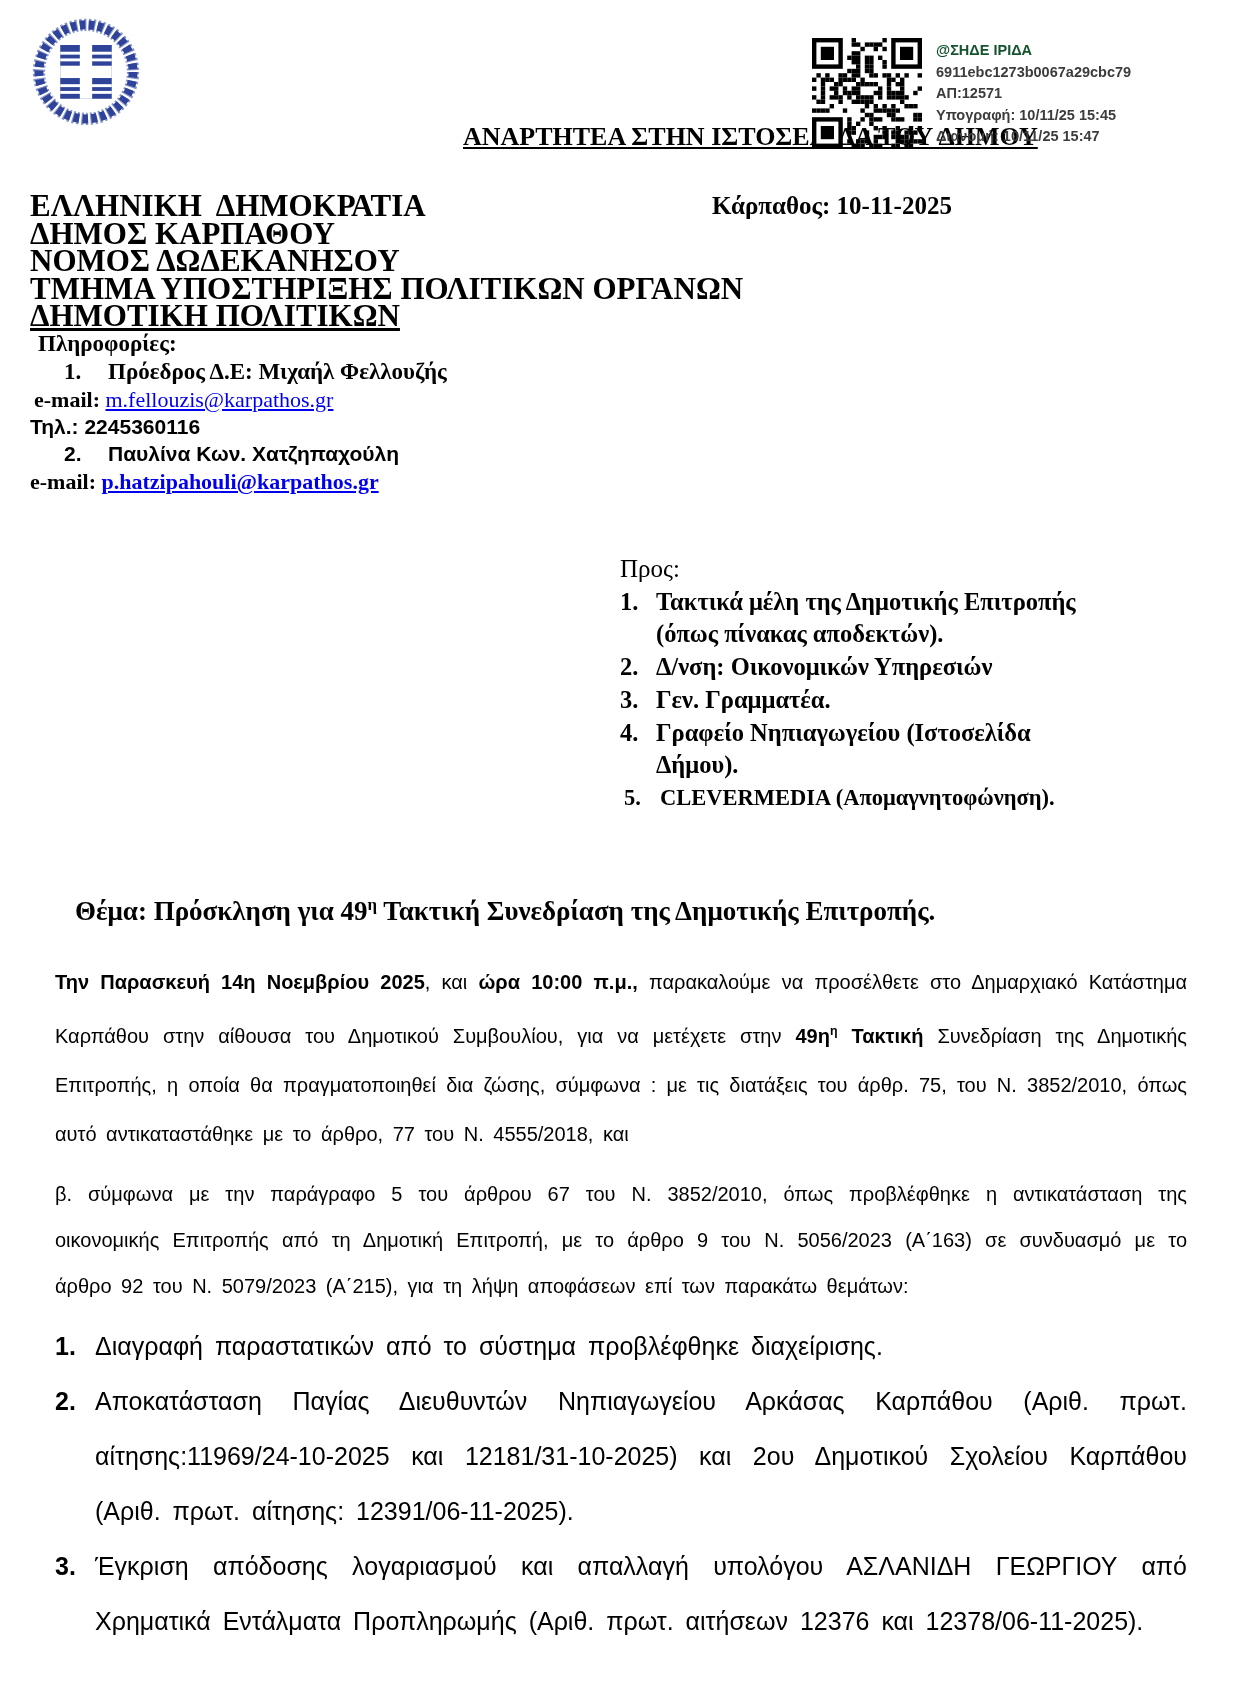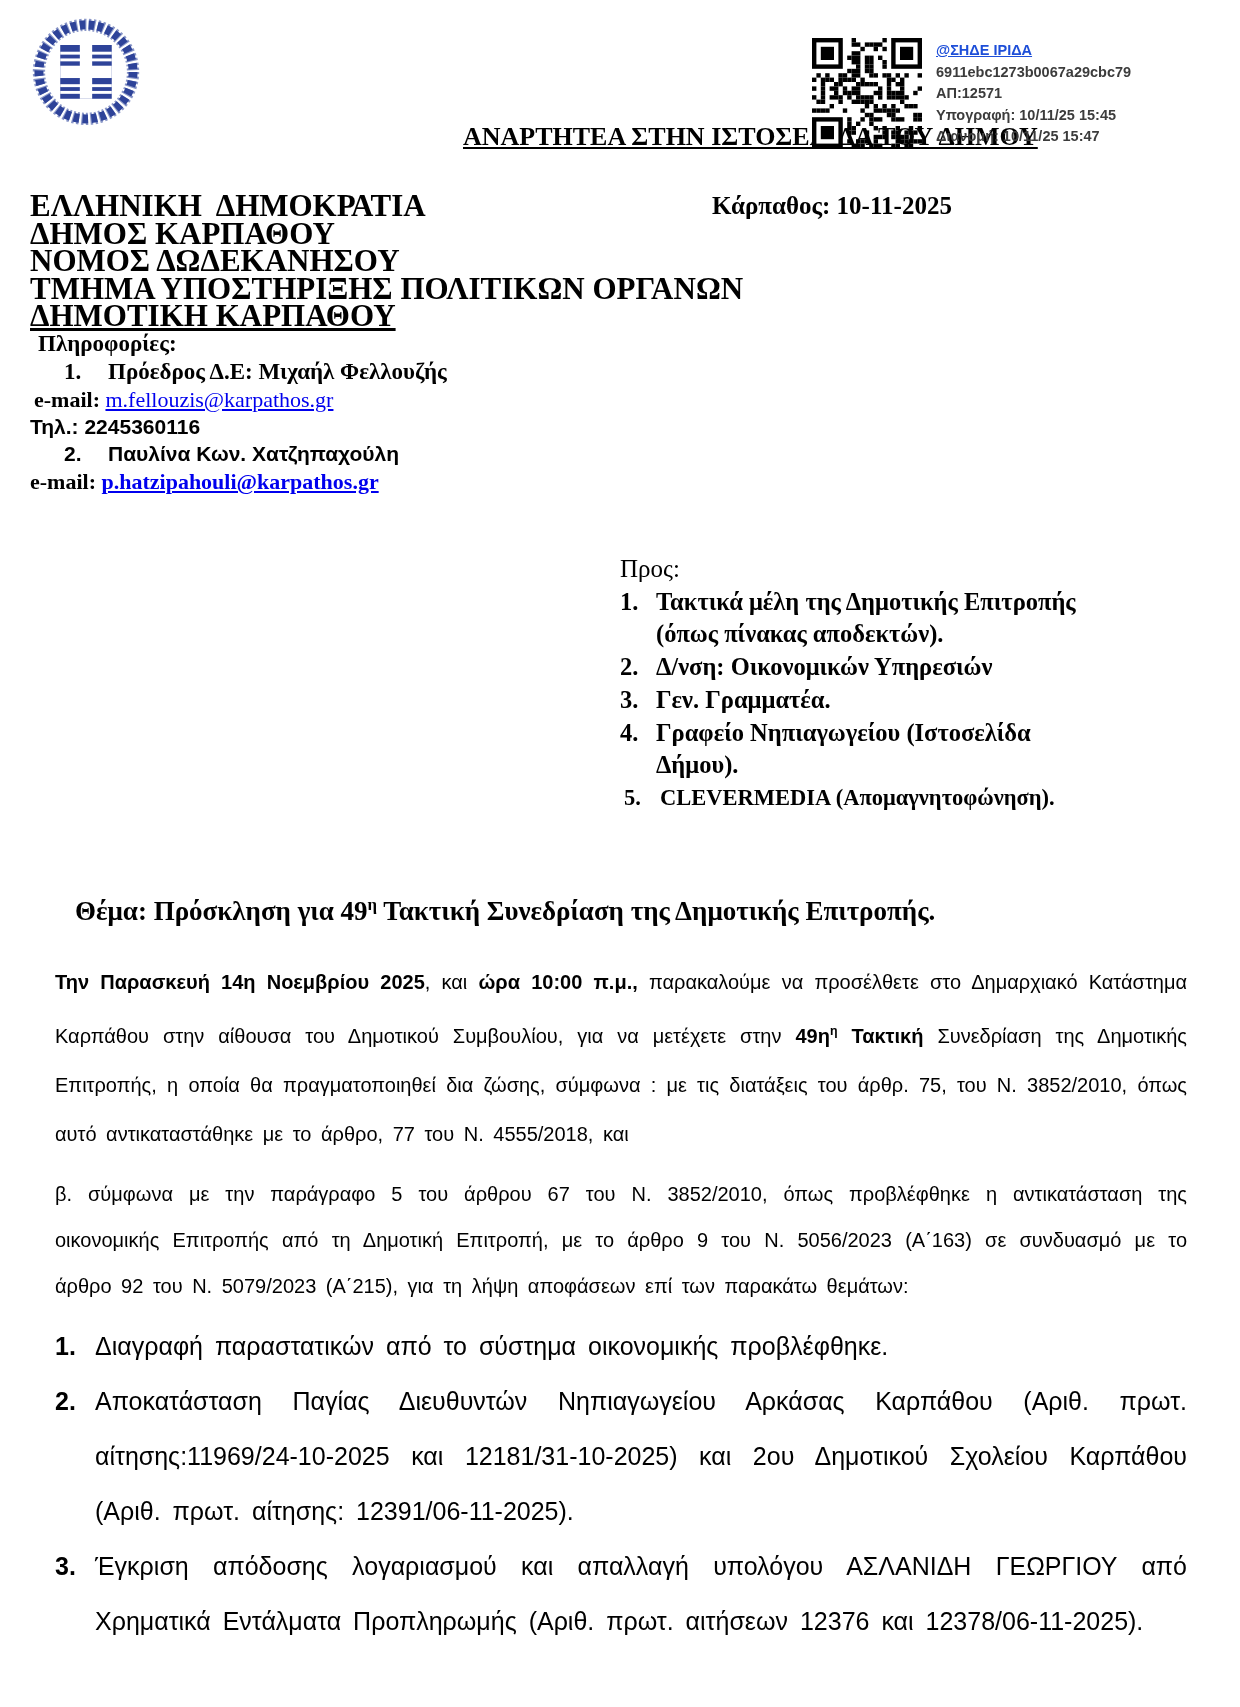--- a/index.html
+++ b/index.html
@@ -10,21 +10,21 @@
   }
   
   .logo{position:absolute;left:30px;top:14px;width:112px;height:118px;}
   .qr{position:absolute;left:812px;top:38px;width:110px;height:110px;}
   .qr svg{width:110px;height:110px;display:block;}
   .stamp-text{
     position:absolute;left:936px;top:40px;width:300px;
     font-family:"Liberation Sans",sans-serif;font-weight:bold;
     font-size:14.5px;line-height:21.5px;color:#3c3c3c;
   }
-  .stamp-text .sys{color:#1d4ed8;text-decoration:underline;}
+  .stamp-text .sys{color:#14532d;}
   .banner{
     position:absolute;left:463px;top:122px;
     font-weight:bold;font-size:26px;text-decoration:underline;
     white-space:nowrap;z-index:1;
   }
   .qr,.stamp-text{z-index:2;}
   
   .letterhead{position:absolute;left:30px;top:192px;width:640px;}
   .gov-line{font-weight:bold;font-size:31px;line-height:27.5px;white-space:pre;}
   .gov-line.u{text-decoration:underline;}
@@ -309,21 +309,21 @@
     <div>Διανομή: 10/11/25 15:47</div>
   </div>
 
   <div class="banner">ΑΝΑΡΤΗΤΕΑ ΣΤΗΝ ΙΣΤΟΣΕΛΙΔΑ ΤΟΥ ΔΗΜΟΥ</div>
 
   <div class="letterhead">
     <div class="gov-line">ΕΛΛΗΝΙΚΗ  ΔΗΜΟΚΡΑΤΙΑ</div>
     <div class="gov-line">ΔΗΜΟΣ ΚΑΡΠΑΘΟΥ</div>
     <div class="gov-line">ΝΟΜΟΣ ΔΩΔΕΚΑΝΗΣΟΥ</div>
     <div class="gov-line">ΤΜΗΜΑ ΥΠΟΣΤΗΡΙΞΗΣ ΠΟΛΙΤΙΚΩΝ ΟΡΓΑΝΩΝ</div>
-    <div class="gov-line u">ΔΗΜΟΤΙΚΗ ΚΑΡΠΑΘΟΥ</div>
+    <div class="gov-line u">ΔΗΜΟΤΙΚΗ ΠΟΛΙΤΙΚΩΝ</div>
     <div class="info-label">Πληροφορίες:</div>
     <div class="contact-row">
       <span class="num">1.</span>
       <span>Πρόεδρος Δ.Ε: Μιχαήλ Φελλουζής</span>
     </div>
     <div class="email-row">
       <span>e-mail:</span>
       <a class="mail normal" href="#">m.fellouzis@karpathos.gr</a>
     </div>
     <div class="phone">Τηλ.: 2245360116</div>
@@ -366,21 +366,21 @@
   <div class="flow">
     <div class="subject"><span>Θέμα: Πρόσκληση για 49</span><sup>η</sup><span> Τακτική Συνεδρίαση της Δημοτικής Επιτροπής.</span></div>
 
     <div class="para p1"><span class="b">Την Παρασκευή 14η Νοεμβρίου 2025</span><span>, και </span><span class="b">ώρα 10:00 π.μ.,</span><span> παρακαλούμε να προσέλθετε στο Δημαρχιακό Κατάστημα Καρπάθου στην αίθουσα του Δημοτικού Συμβουλίου,  για να μετέχετε στην </span><span class="b">49η</span><sup class="b">η</sup><span class="b"> Τακτική</span><span> Συνεδρίαση της Δημοτικής Επιτροπής, η οποία θα πραγματοποιηθεί δια ζώσης, σύμφωνα : με τις διατάξεις του άρθρ. 75, του Ν. 3852/2010, όπως αυτό αντικαταστάθηκε  με το άρθρο, 77 του Ν. 4555/2018, και</span></div>
 
     <div class="para p2">β. σύμφωνα με την παράγραφο 5 του άρθρου 67  του Ν. 3852/2010, όπως προβλέφθηκε η αντικατάσταση  της οικονομικής Επιτροπής από τη Δημοτική Επιτροπή, με το άρθρο 9 του Ν. 5056/2023 (Α΄163) σε συνδυασμό με το άρθρο 92 του Ν. 5079/2023 (Α΄215), για τη λήψη αποφάσεων επί των παρακάτω θεμάτων:</div>
 
     <div class="agenda">
       <div class="agenda-item">
         <span class="num">1.</span>
-        <span class="txt">Διαγραφή παραστατικών από το σύστημα οικονομικής προβλέφθηκε.</span>
+        <span class="txt">Διαγραφή παραστατικών από το σύστημα προβλέφθηκε διαχείρισης.</span>
       </div>
       <div class="agenda-item">
         <span class="num">2.</span>
         <span class="txt">Αποκατάσταση Παγίας Διευθυντών Νηπιαγωγείου Αρκάσας Καρπάθου (Αριθ. πρωτ. αίτησης:11969/24-10-2025 και 12181/31-10-2025) και 2ου Δημοτικού Σχολείου Καρπάθου (Αριθ. πρωτ. αίτησης: 12391/06-11-2025).</span>
       </div>
       <div class="agenda-item">
         <span class="num">3.</span>
         <span class="txt">Έγκριση απόδοσης λογαριασμού και απαλλαγή υπολόγου ΑΣΛΑΝΙΔΗ ΓΕΩΡΓΙΟΥ από Χρηματικά Εντάλματα Προπληρωμής (Αριθ. πρωτ. αιτήσεων 12376 και 12378/06-11-2025).</span>
       </div>
     </div>

